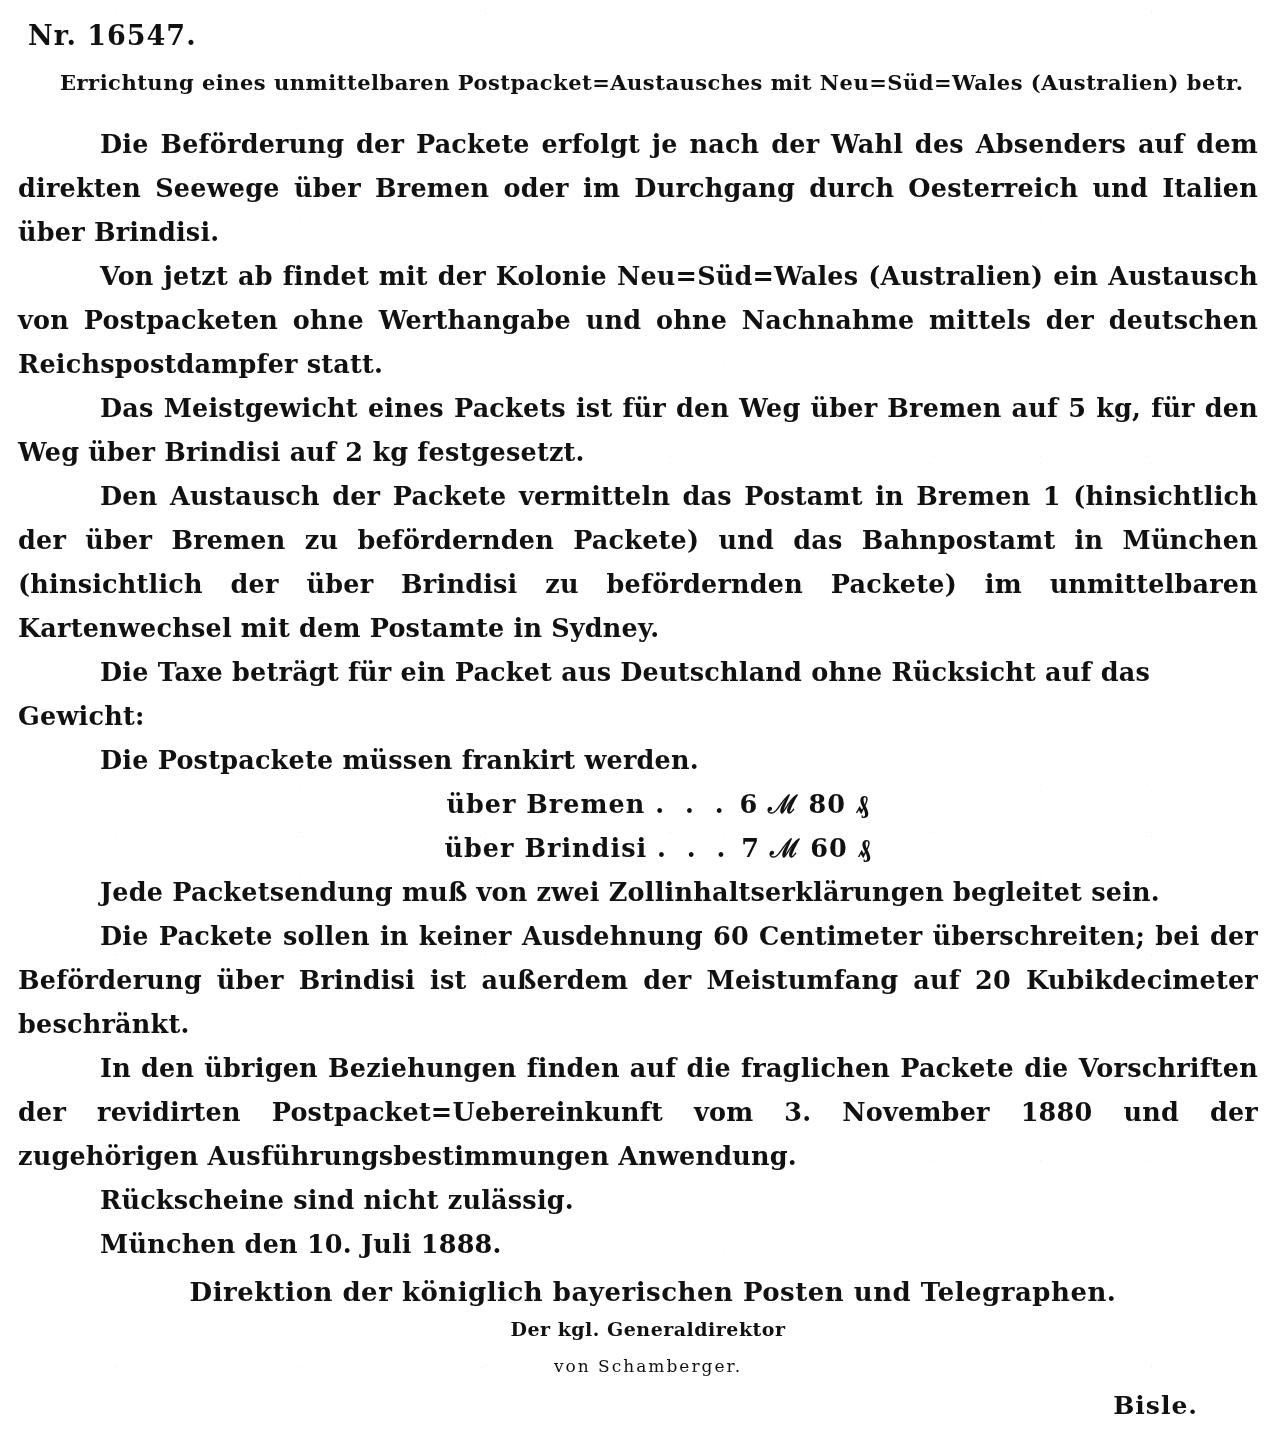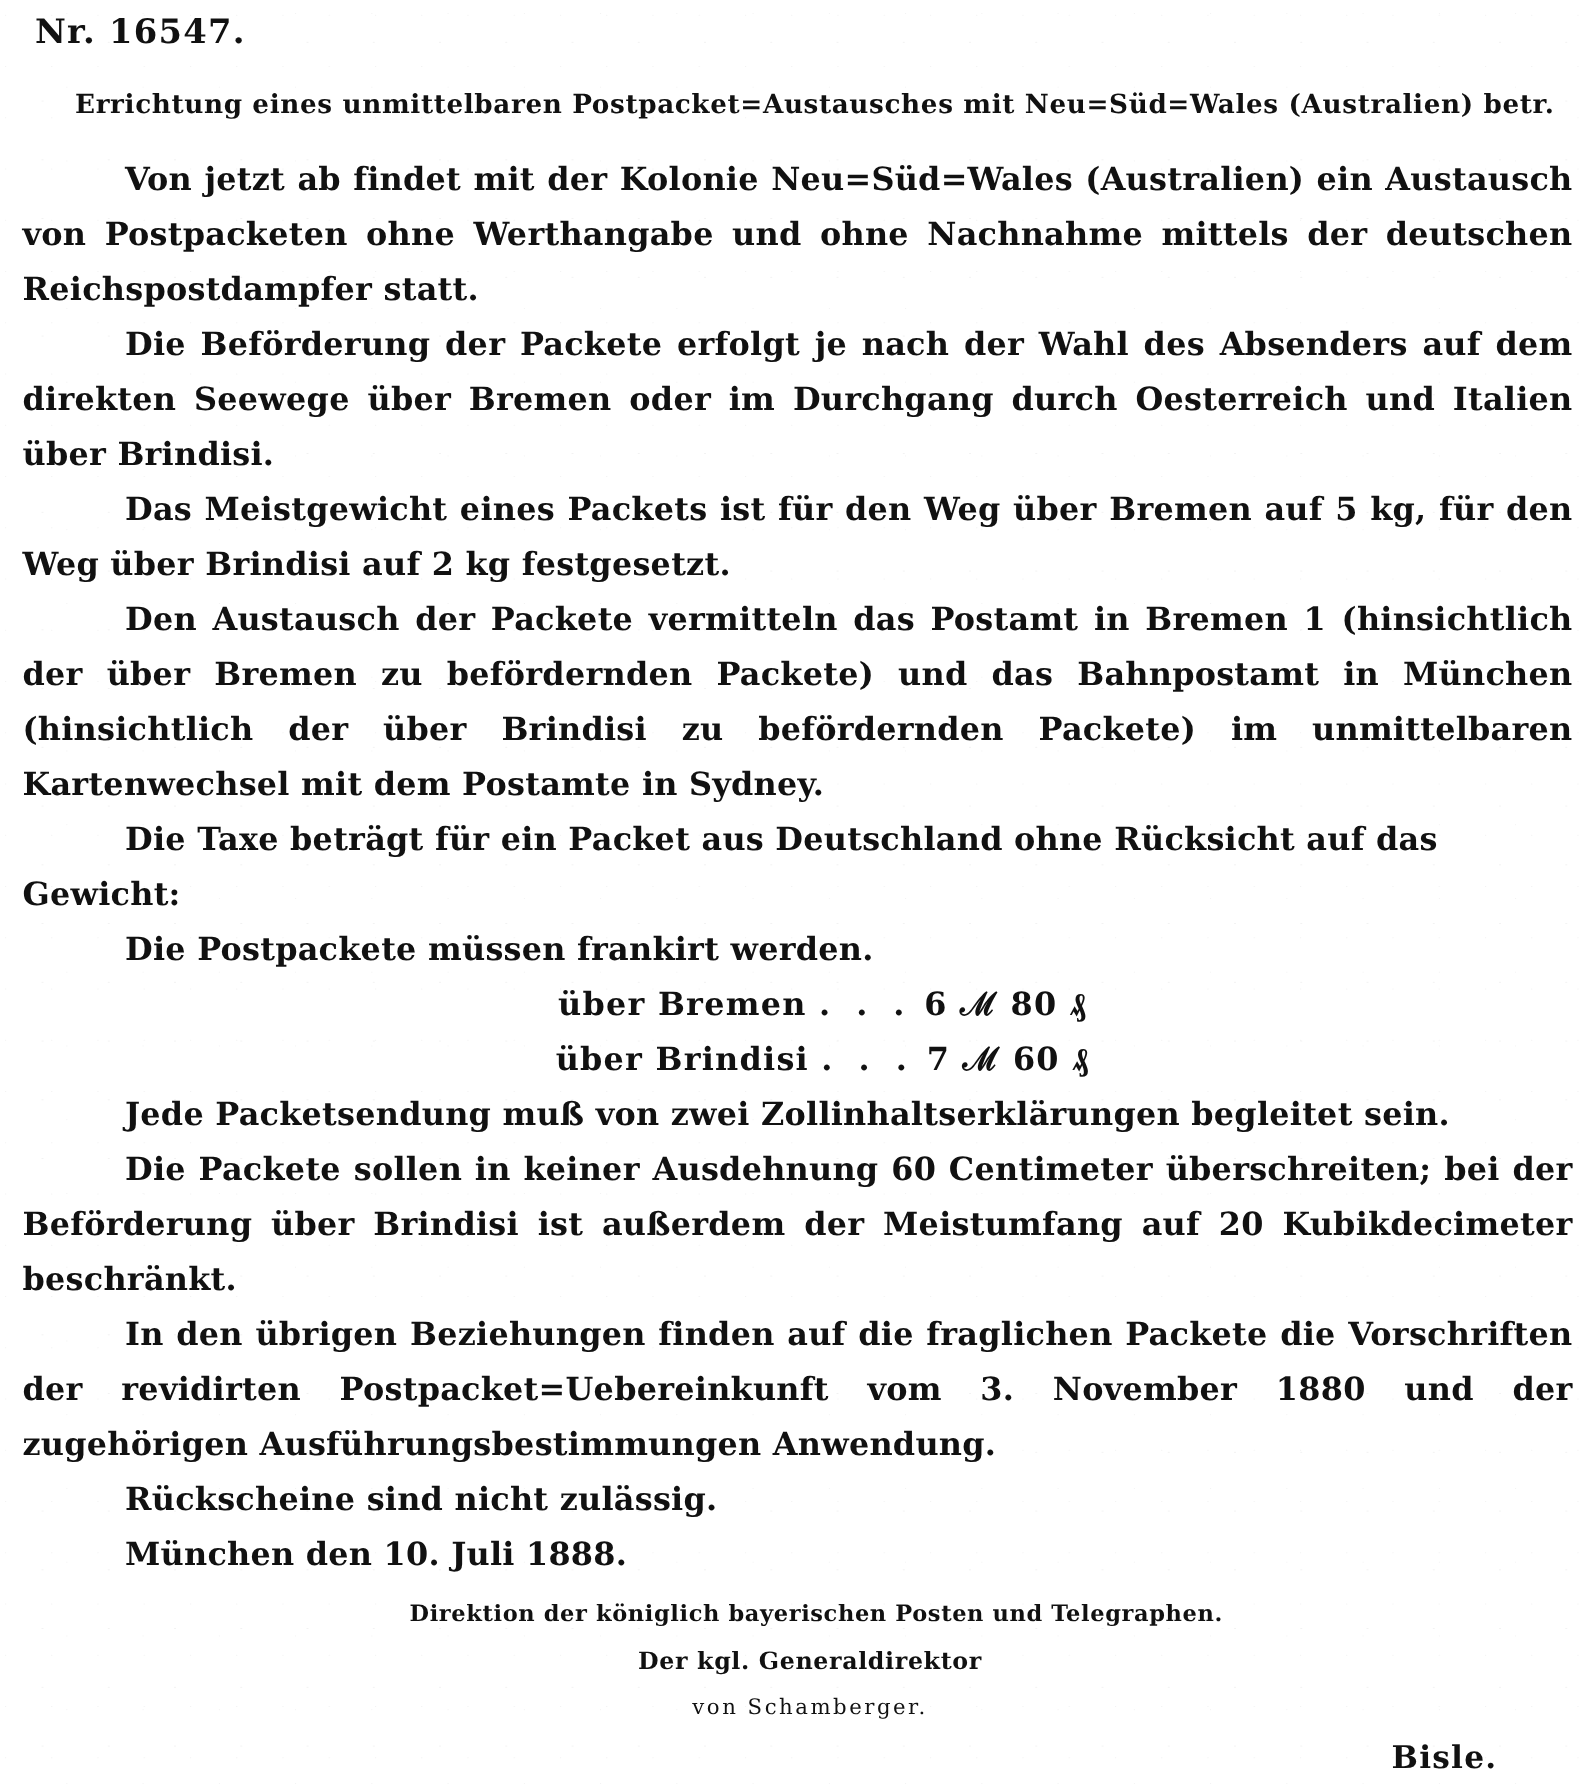--- a/index.html
+++ b/index.html
@@ -18,21 +18,21 @@
     position: relative;
     width: 1273px;
     min-height: 1431px;
     padding: 0;
     box-sizing: border-box;
   }
   
   .doc-number {
     position: absolute;
     left: 28px;
-    top: 10px;
+    top: 20px;
     font-size: 27px;
     font-weight: 700;
     letter-spacing: 1px;
     font-family: "DejaVu Serif", serif;
   }
   .subject {
     position: absolute;
     left: 60px;
     top: 70px;
     width: 1190px;
@@ -69,21 +69,21 @@
     letter-spacing: 1px;
   }
   .rate-line .sp {
     letter-spacing: 6px;
   }
   .signature-block {
     margin-top: 6px;
     text-align: center;
   }
   .sig-title {
-    font-size: 18px;
+    font-size: 26px;
     font-weight: 700;
     letter-spacing: 0.5px;
     line-height: 40px;
     text-align: center;
     padding-left: 30px;
   }
   .sig-role {
     font-size: 19px;
     font-weight: 700;
     letter-spacing: 0.5px;
@@ -123,22 +123,22 @@
 <body>
 
 <div class="page">
 
   <div class="doc-number">Nr. 16547.</div>
 
   <div class="subject">Errichtung eines unmittelbaren Postpacket=Austausches mit Neu=Süd=Wales (Australien) betr.</div>
 
   <div class="body-block">
 
+    <p class="para">Die Beförderung der Packete erfolgt je nach der Wahl des Absenders auf dem direkten Seewege über Bremen oder im Durchgang durch Oesterreich und Italien über Brindisi.</p>
     <p class="para">Von jetzt ab findet mit der Kolonie Neu=Süd=Wales (Australien) ein Austausch von Postpacketen ohne Werthangabe und ohne Nachnahme mittels der deutschen Reichspostdampfer statt.</p>
-    <p class="para">Die Beförderung der Packete erfolgt je nach der Wahl des Absenders auf dem direkten Seewege über Bremen oder im Durchgang durch Oesterreich und Italien über Brindisi.</p>
     <p class="para">Das Meistgewicht eines Packets ist für den Weg über Bremen auf 5 kg, für den Weg über Brindisi auf 2 kg festgesetzt.</p>
     <p class="para">Den Austausch der Packete vermitteln das Postamt in Bremen 1 (hinsichtlich der über Bremen zu befördernden Packete) und das Bahnpostamt in München (hinsichtlich der über Brindisi zu befördernden Packete) im unmittelbaren Kartenwechsel mit dem Postamte in Sydney.</p>
     <p class="para tight">Die Taxe beträgt für ein Packet aus Deutschland ohne Rücksicht auf das Gewicht:</p>
     <p class="para tight">Die Postpackete müssen frankirt werden.</p>
 
     <div class="rate-line">
       <span>über Bremen</span>
       <span class="sp">. . .</span>
       <span>6</span>
       <span>ℳ</span>

